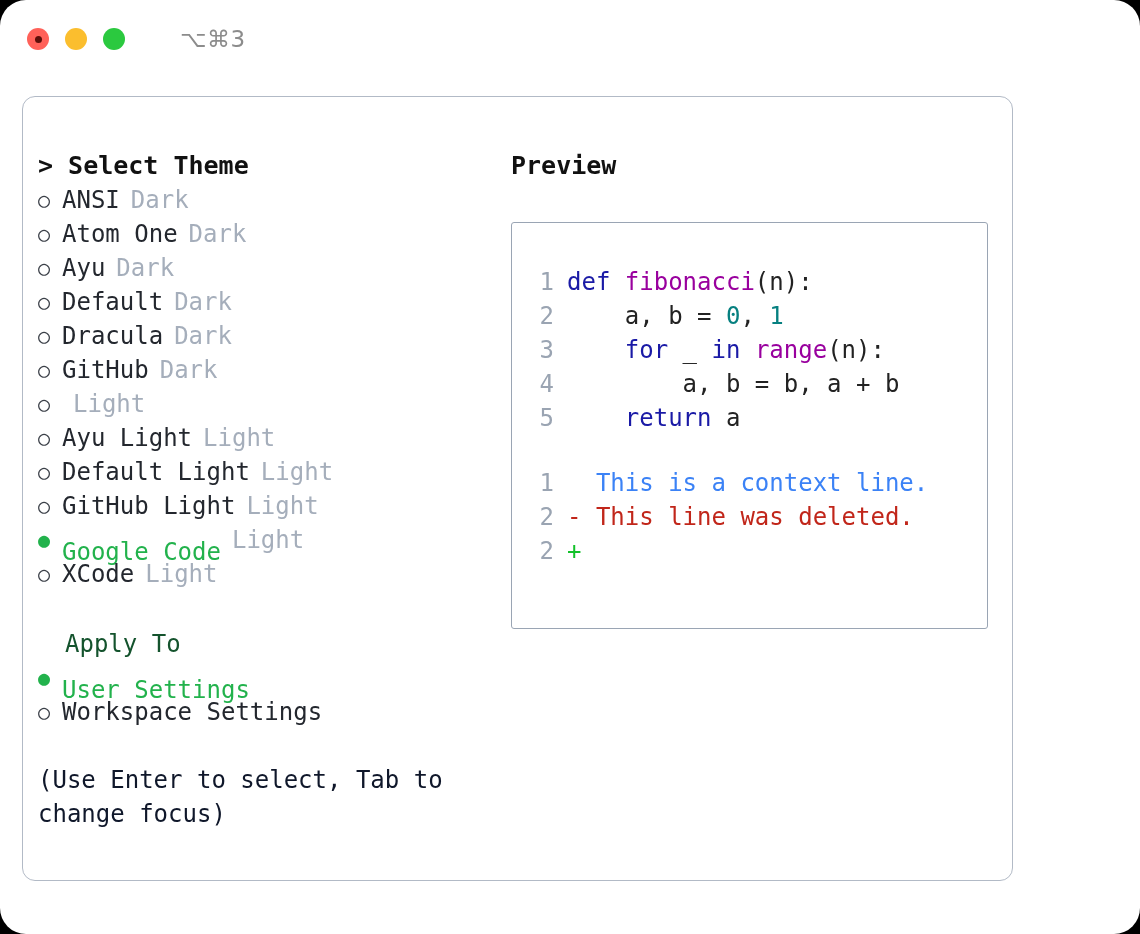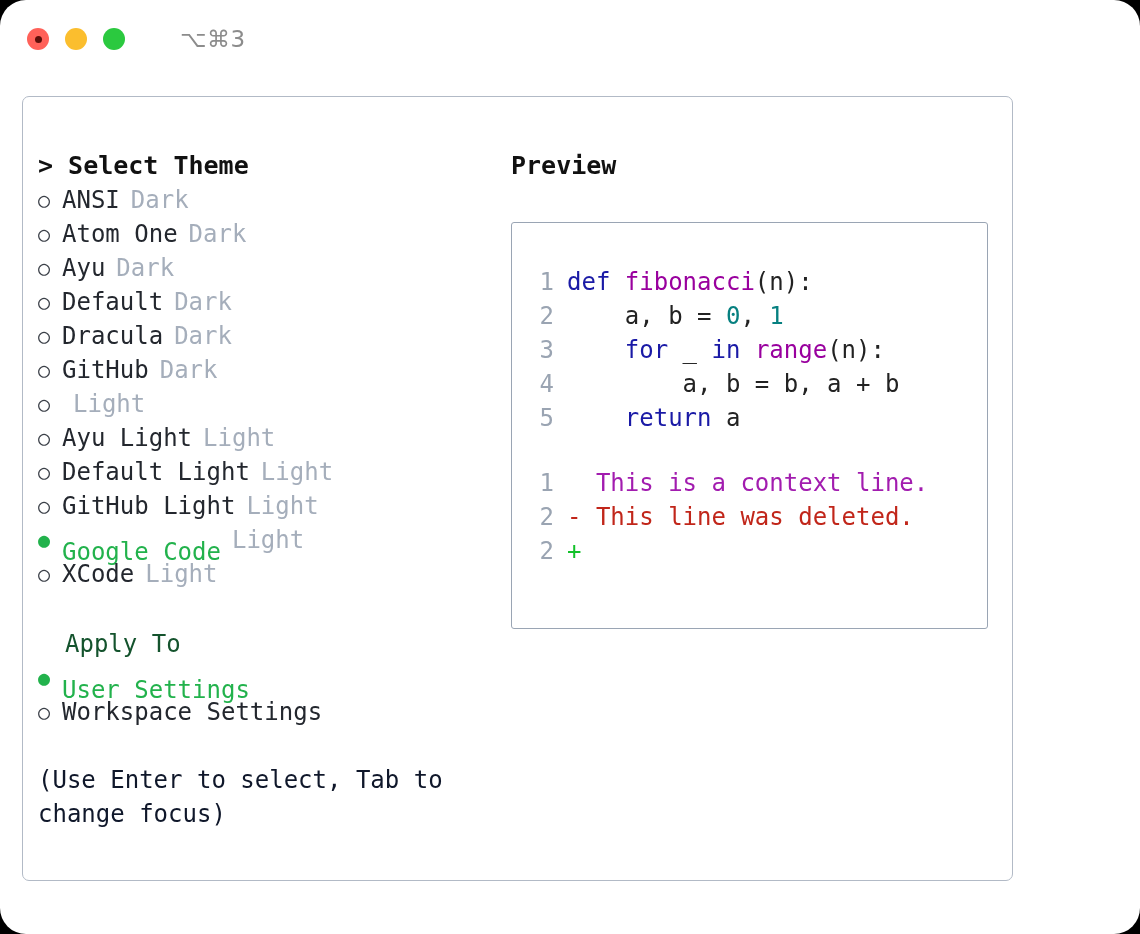--- a/index.html
+++ b/index.html
@@ -48,21 +48,21 @@
     letter-spacing: 0.5px;
     font-family: "DejaVu Sans", sans-serif;
   }
 
   
   .panel {
     position: absolute;
     left: 22px; top: 96px;
     width: 991px; height: 785px;
     border: 1.6px solid #b2bac6;
-    border-radius: 7px;
+    border-radius: 13px;
     background: #ffffff;
   }
 
   .columns {
     position: absolute;
     left: 0; top: 0;
     width: 100%; height: 100%;
   }
 
   
@@ -148,21 +148,21 @@
     margin-right: 13px;
     flex: none;
   }
   .code-text { white-space: pre; }
   .blank-line { height: 31px; }
 
   .tok-kw   { color: #1a1aa6; }
   .tok-fn   { color: #99009e; }
   .tok-num  { color: #068080; }
   .tok-pln  { color: #222222; }
-  .tok-ctx  { color: #a21caf; }
+  .tok-ctx  { color: #3b82f6; }
   .tok-del  { color: #c1261a; }
   .tok-add  { color: #12c12a; }
 </style>
 </head>
 <body>
 
 <div class="window">
 
   <div class="titlebar">
     <div class="lights">

